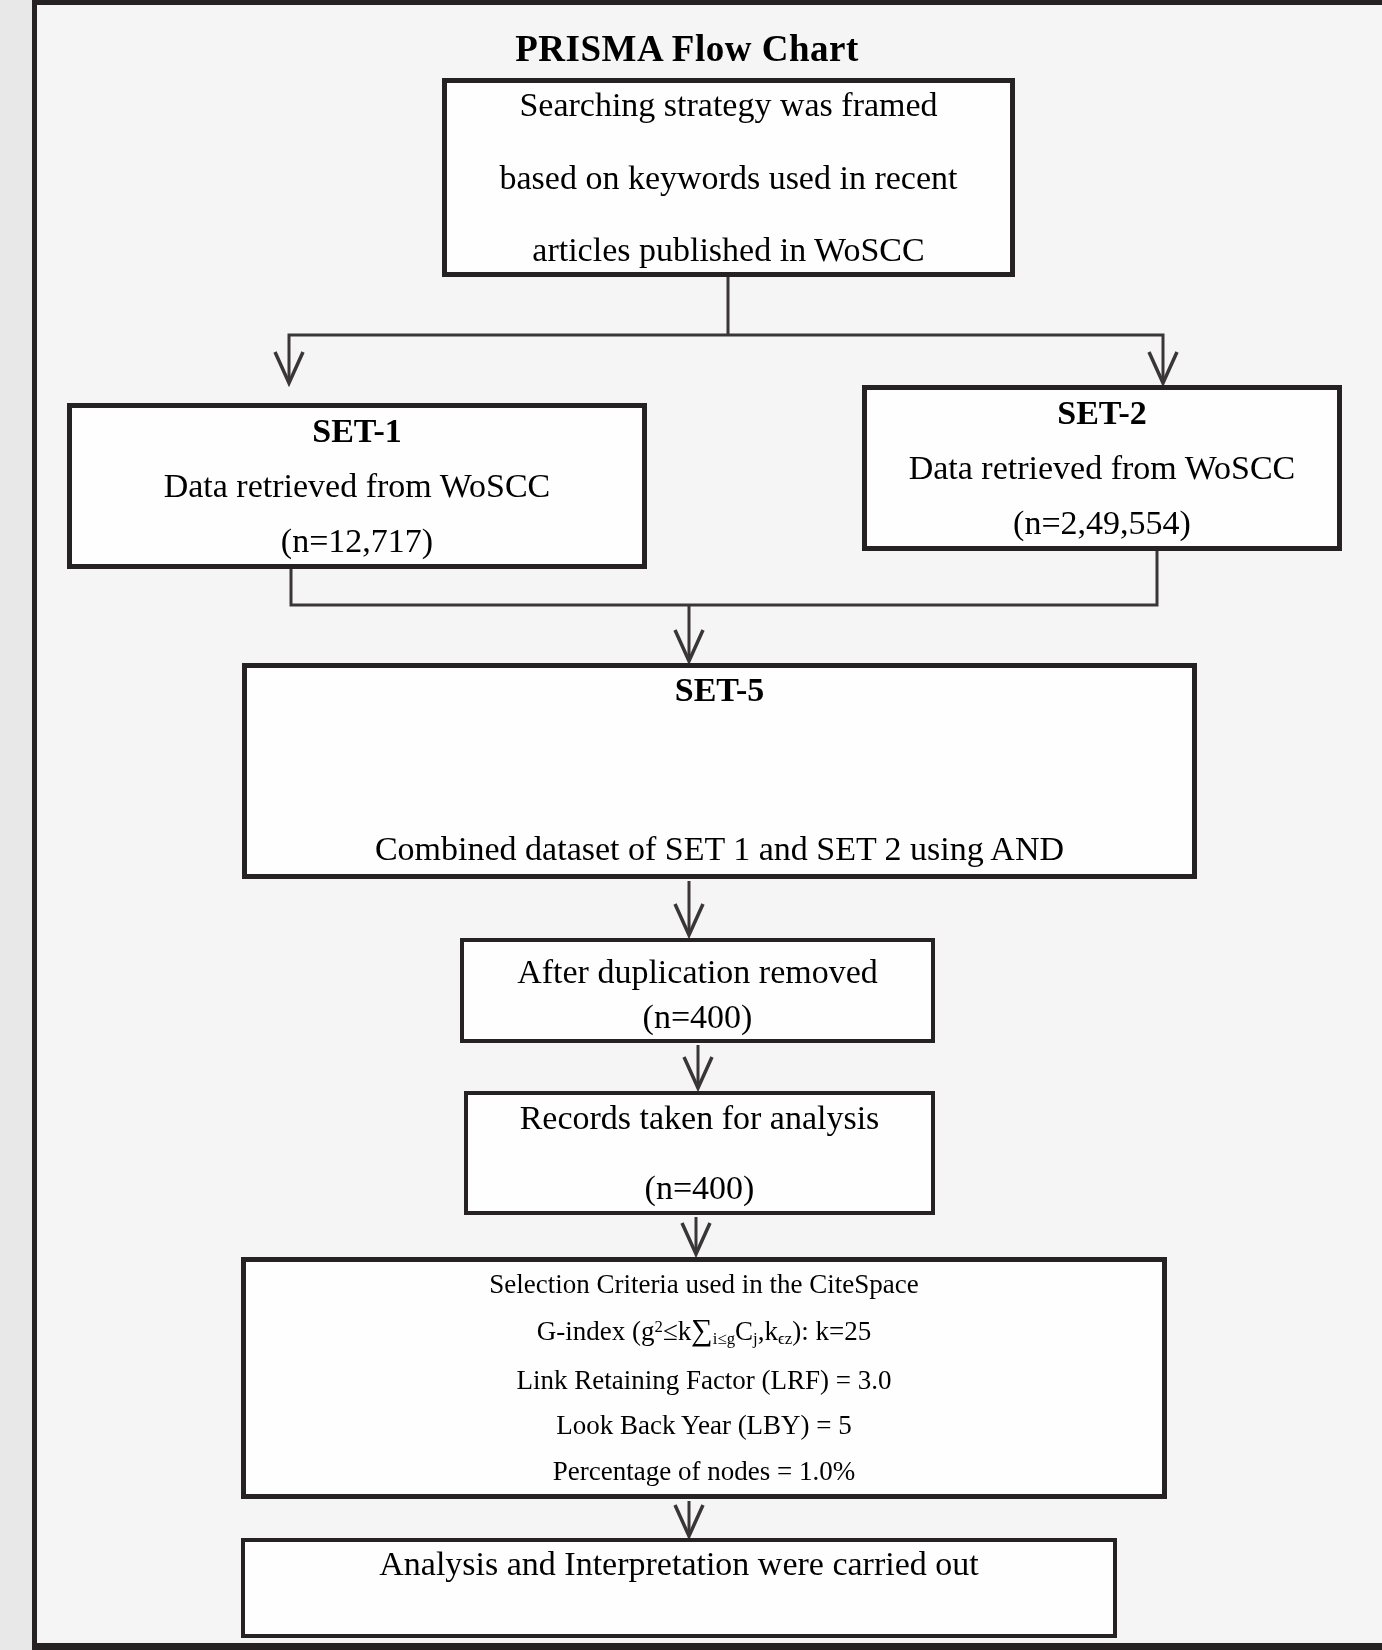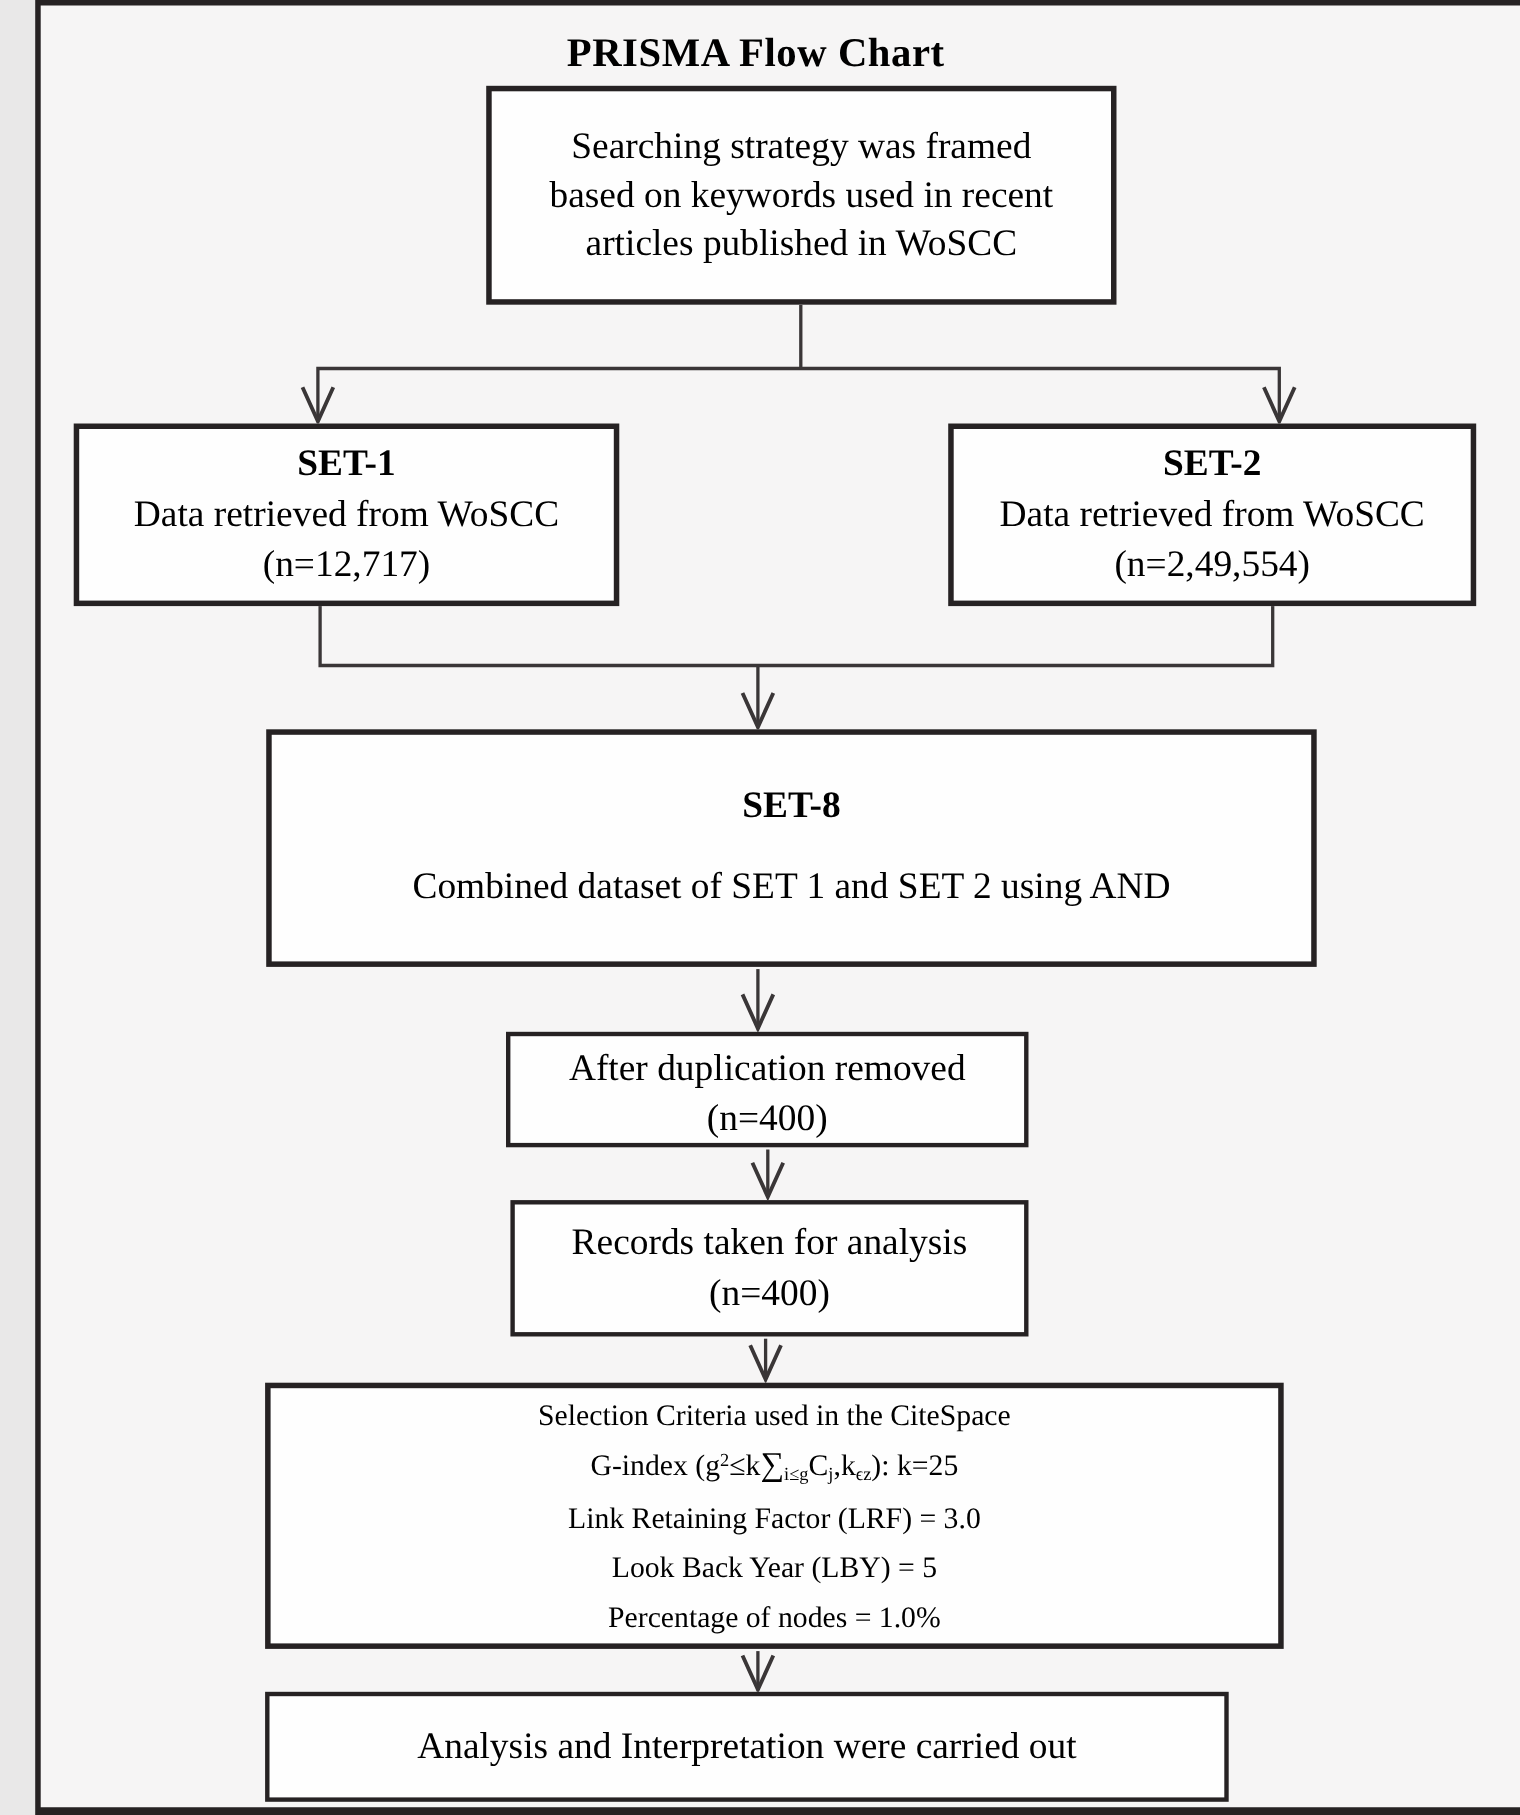--- a/index.html
+++ b/index.html
@@ -23,29 +23,29 @@
     letter-spacing:.5px;
   }
   .box{
     position:absolute;
     box-sizing:border-box;
     background:#fefefe;
     border:5px solid #262223;
     display:flex;
     flex-direction:column;
     align-items:center;
-    justify-content:center;
+    justify-content:space-between;
     text-align:center;
     font-size:34px;
     line-height:44px;
     overflow:hidden;
   }
   .box .heading{font-weight:bold;}
   .box-search{left:405px;top:73px;width:573px;height:199px;}
-  .box-set1{left:30px;top:380px;width:496px;height:166px;line-height:46px;}
+  .box-set1{left:30px;top:398px;width:580px;height:166px;line-height:46px;}
   .box-set2{left:825px;top:380px;width:480px;height:166px;line-height:46px;}
   .box-set3{left:205px;top:658px;width:955px;height:216px;}
   .box-set3 .heading{margin-bottom:26px;}
   .box-set3 .body-line{line-height:50px;}
   .box-dedup{left:423px;top:933px;width:475px;height:105px;border-width:4px;justify-content:flex-start;padding-top:7px;line-height:45px;}
   .box-records{left:427px;top:1086px;width:471px;height:124px;border-width:4px;line-height:46px;}
   .box-selection{left:204px;top:1252px;width:926px;height:242px;line-height:45px;font-size:27px;}
   .box-analysis{left:204px;top:1533px;width:876px;height:100px;border-width:4px;}
   sup{font-size:0.62em;vertical-align:baseline;position:relative;top:-0.45em;}
   sub{font-size:0.62em;vertical-align:baseline;position:relative;top:0.25em;}
@@ -93,21 +93,21 @@
     <div>(n=12,717)</div>
   </div>
 
   <div class="box box-set2">
     <div class="heading">SET-2</div>
     <div>Data retrieved from WoSCC</div>
     <div>(n=2,49,554)</div>
   </div>
 
   <div class="box box-set3">
-    <div class="heading">SET-8</div>
+    <div class="heading">SET-5</div>
     <div class="body-line">Combined dataset of SET 1 and SET 2 using AND</div>
   </div>
 
   <div class="box box-dedup">
     <div>After duplication removed</div>
     <div>(n=400)</div>
   </div>
 
   <div class="box box-records">
     <div>Records taken for analysis</div>

